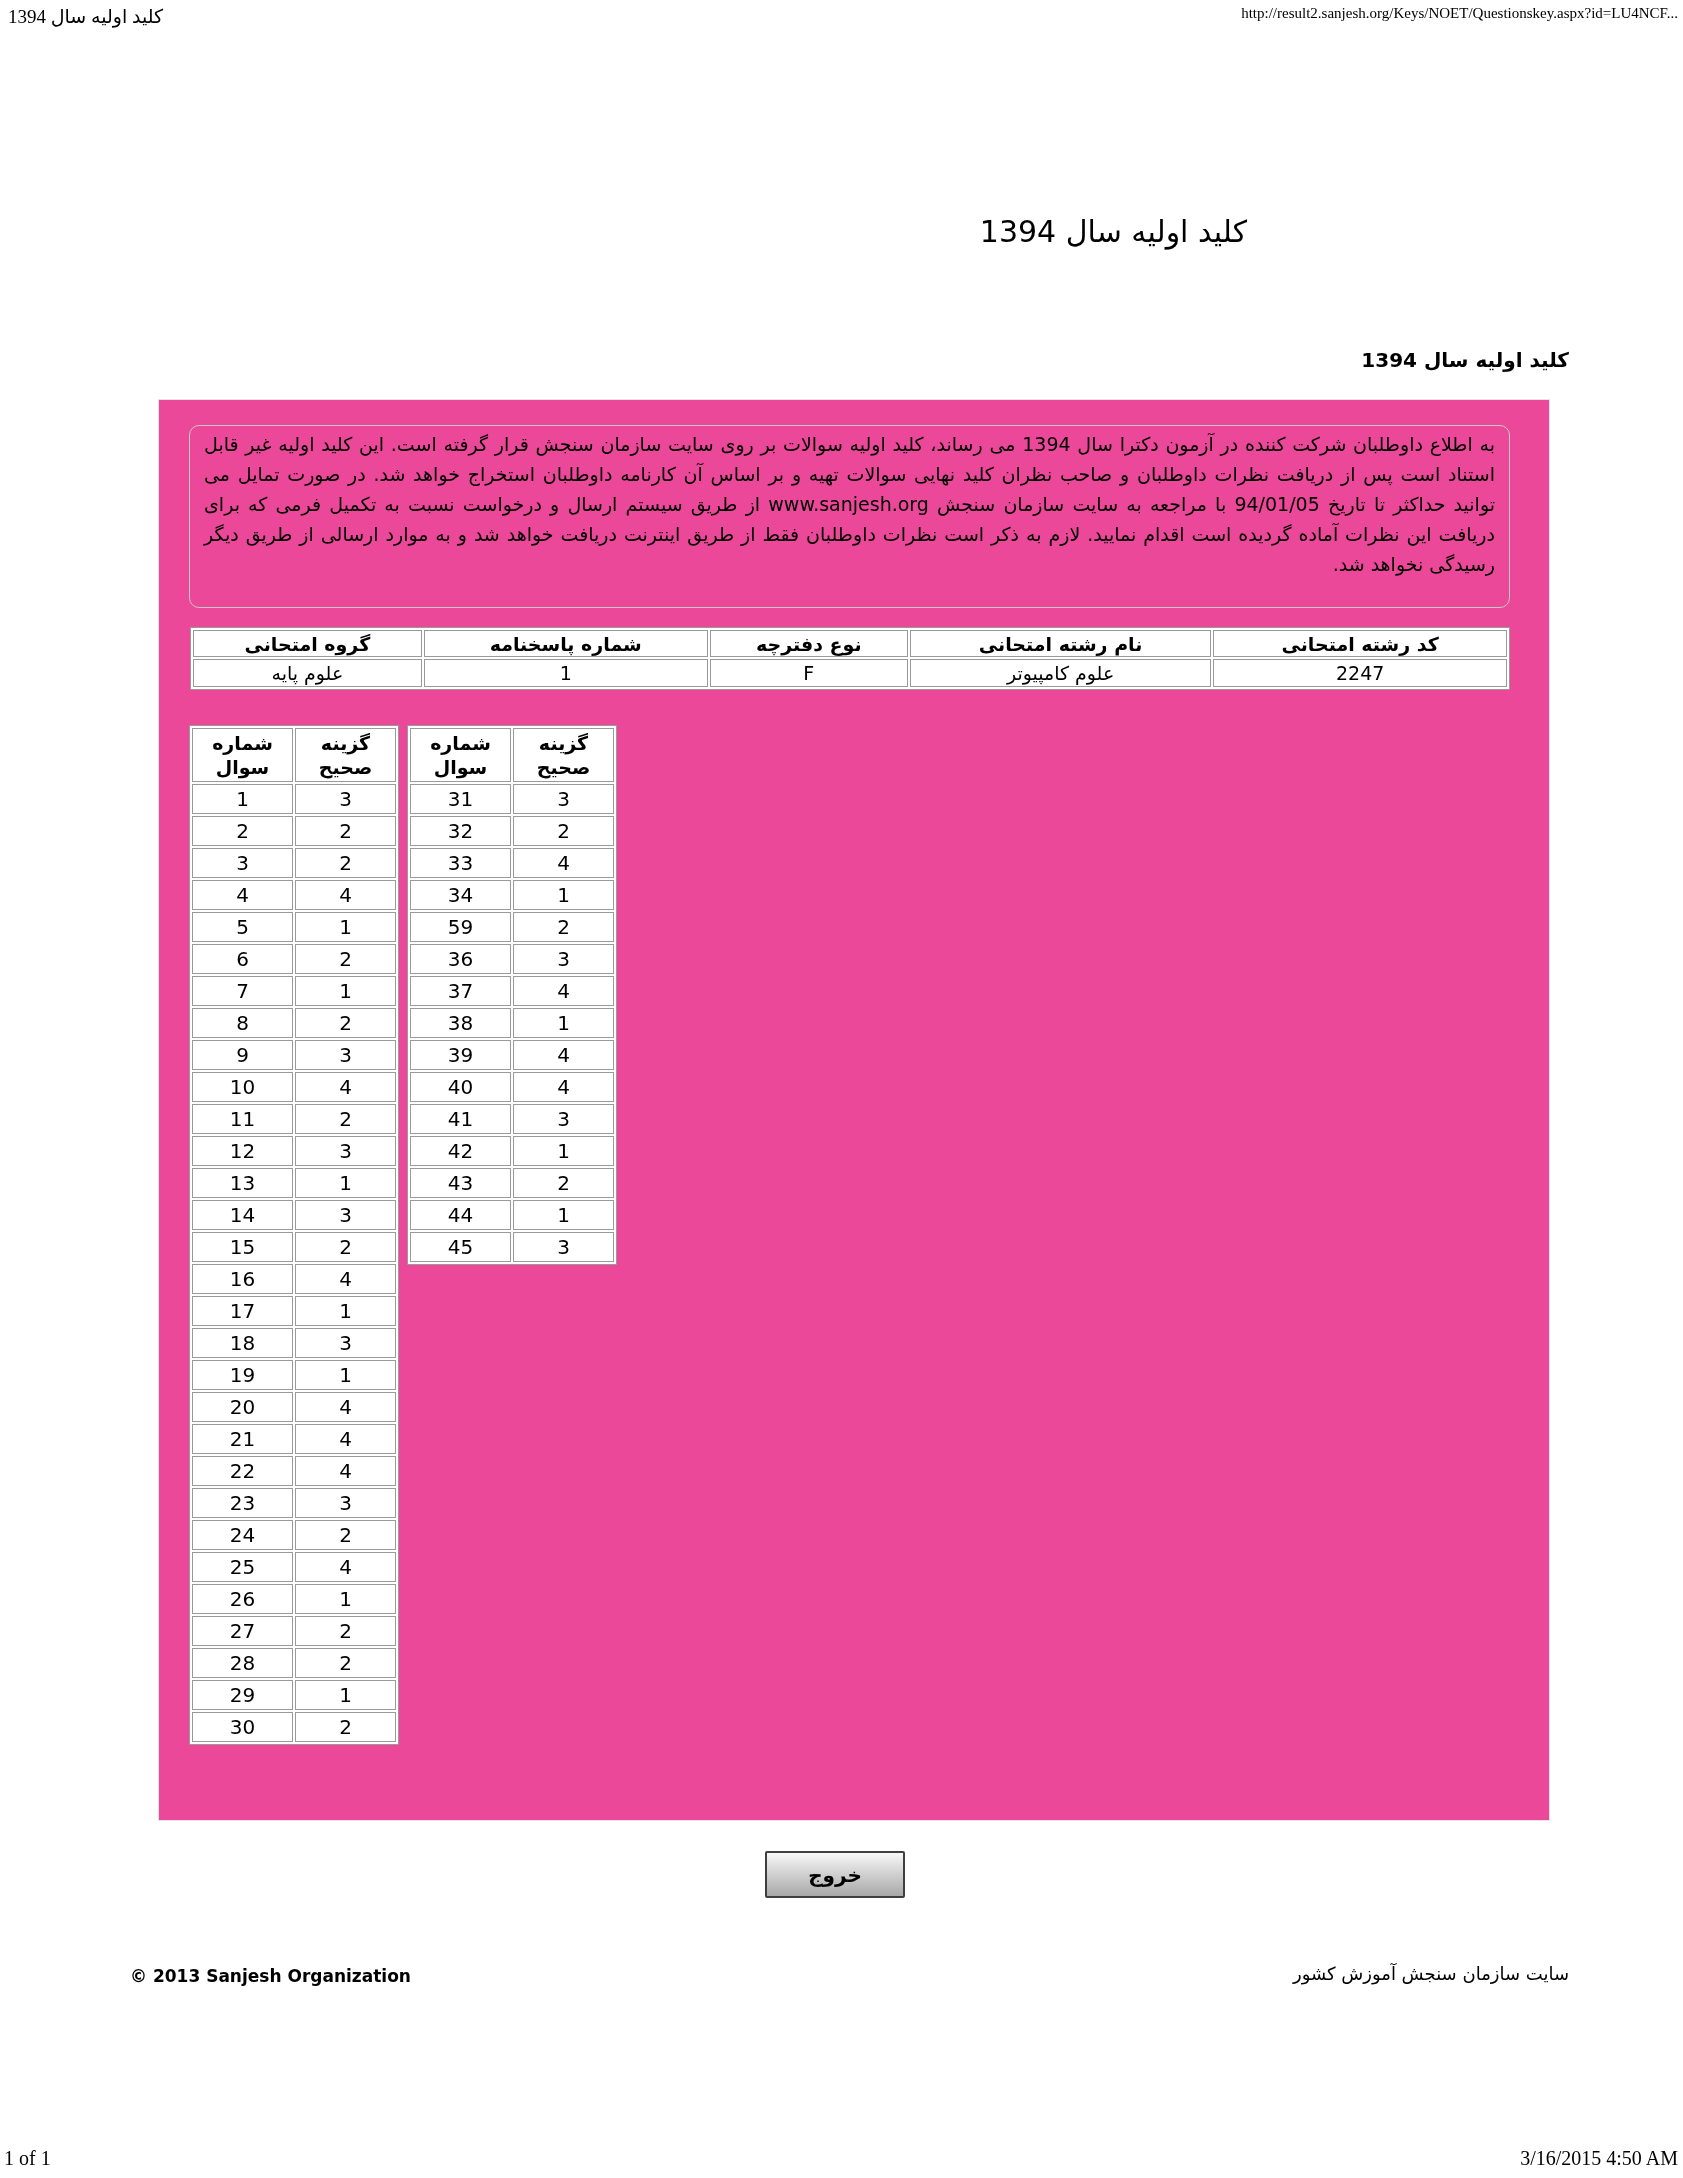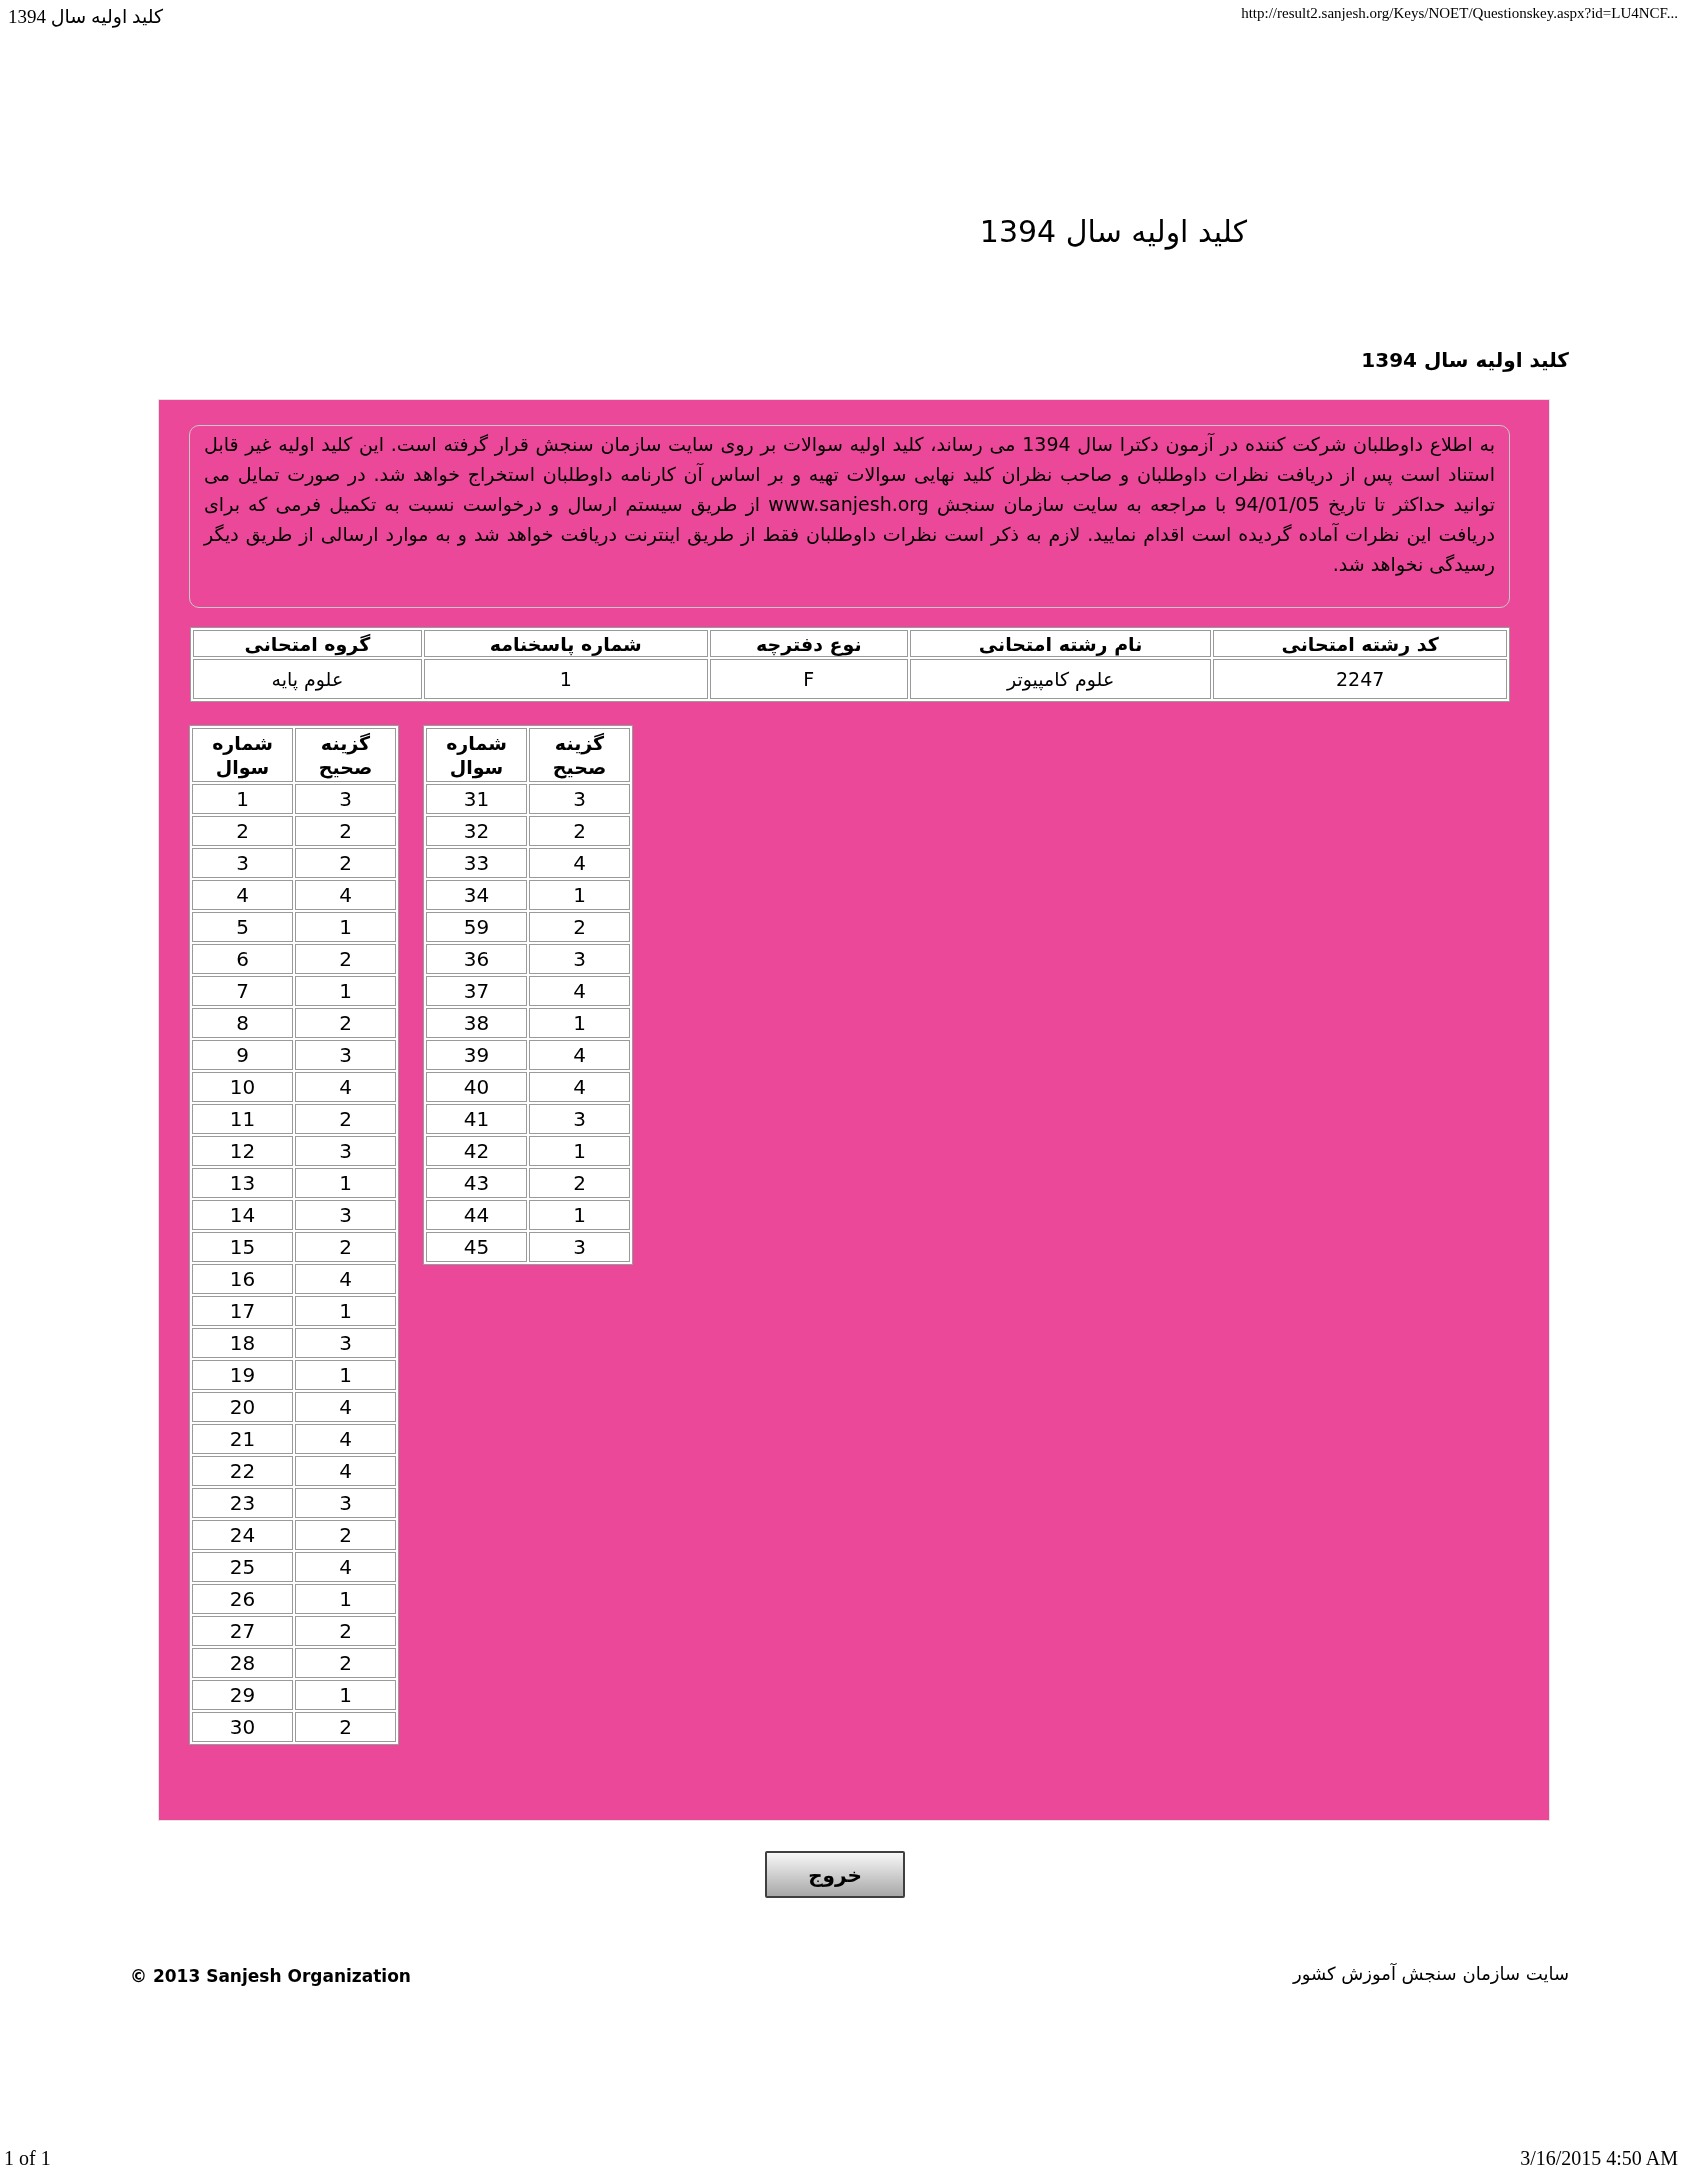--- a/index.html
+++ b/index.html
@@ -54,26 +54,26 @@
     border:1px solid #9a9a9a; background:#fff;
     text-align:center; vertical-align:middle;
     font-size:19px; padding:0 4px;
   }
   table.grid th { font-weight:bold; }
 
   
   .info-table-wrap { position:absolute; left:31px; top:227px; }
   table.info { width:1320px; direction:rtl; }
   table.info th { height:27px; }
-  table.info td { height:40px; }
+  table.info td { height:28px; }
 
   
   .answer-tables {
     position:absolute; left:30px; top:325px;
-    display:flex; gap:24px; align-items:flex-start; direction:ltr;
+    display:flex; gap:8px; align-items:flex-start; direction:ltr;
   }
   table.answers th {
     width:101px; line-height:24px; padding:2px 18px; height:53px;
     direction:rtl;
   }
   table.answers td { height:30px; font-size:20px; width:101px; }
 
   
   .exit-btn {
     position:absolute; left:765px; top:1851px;

